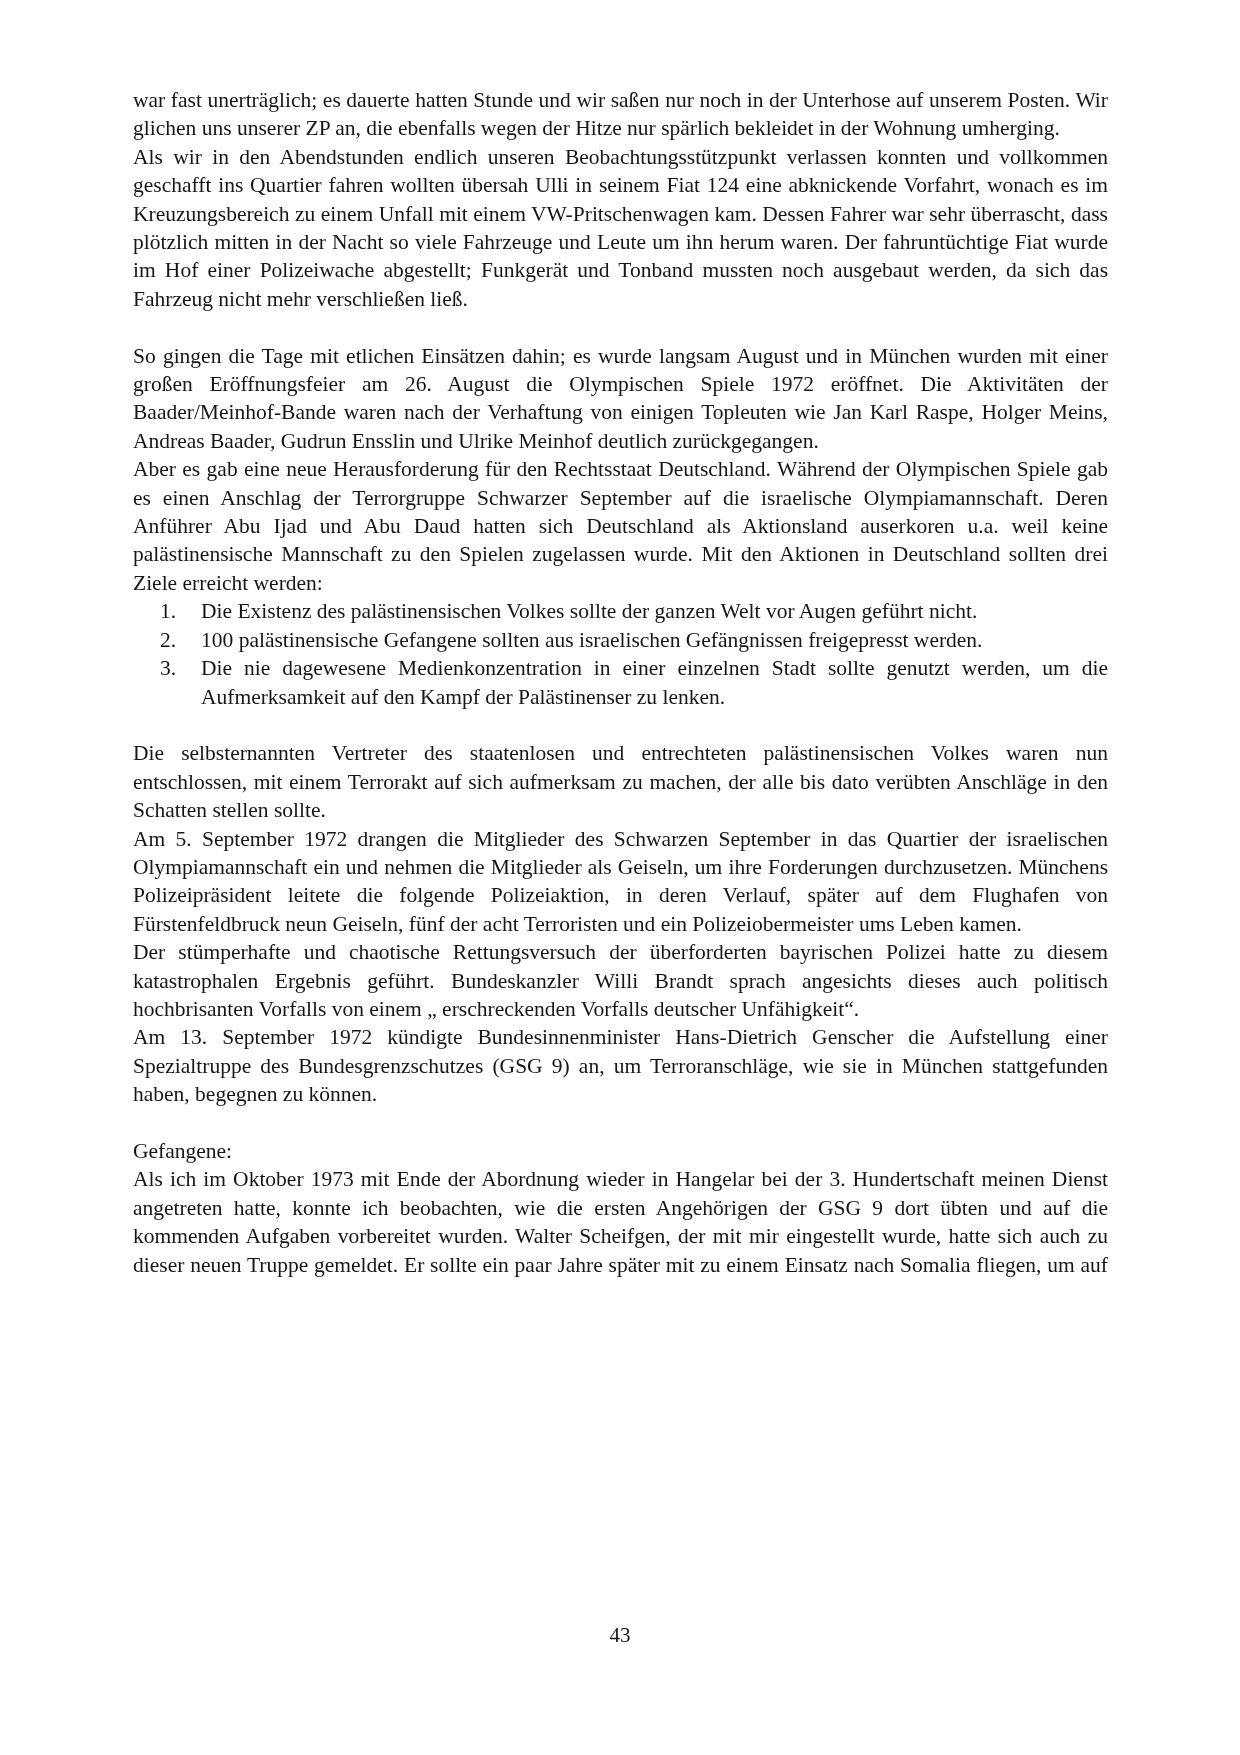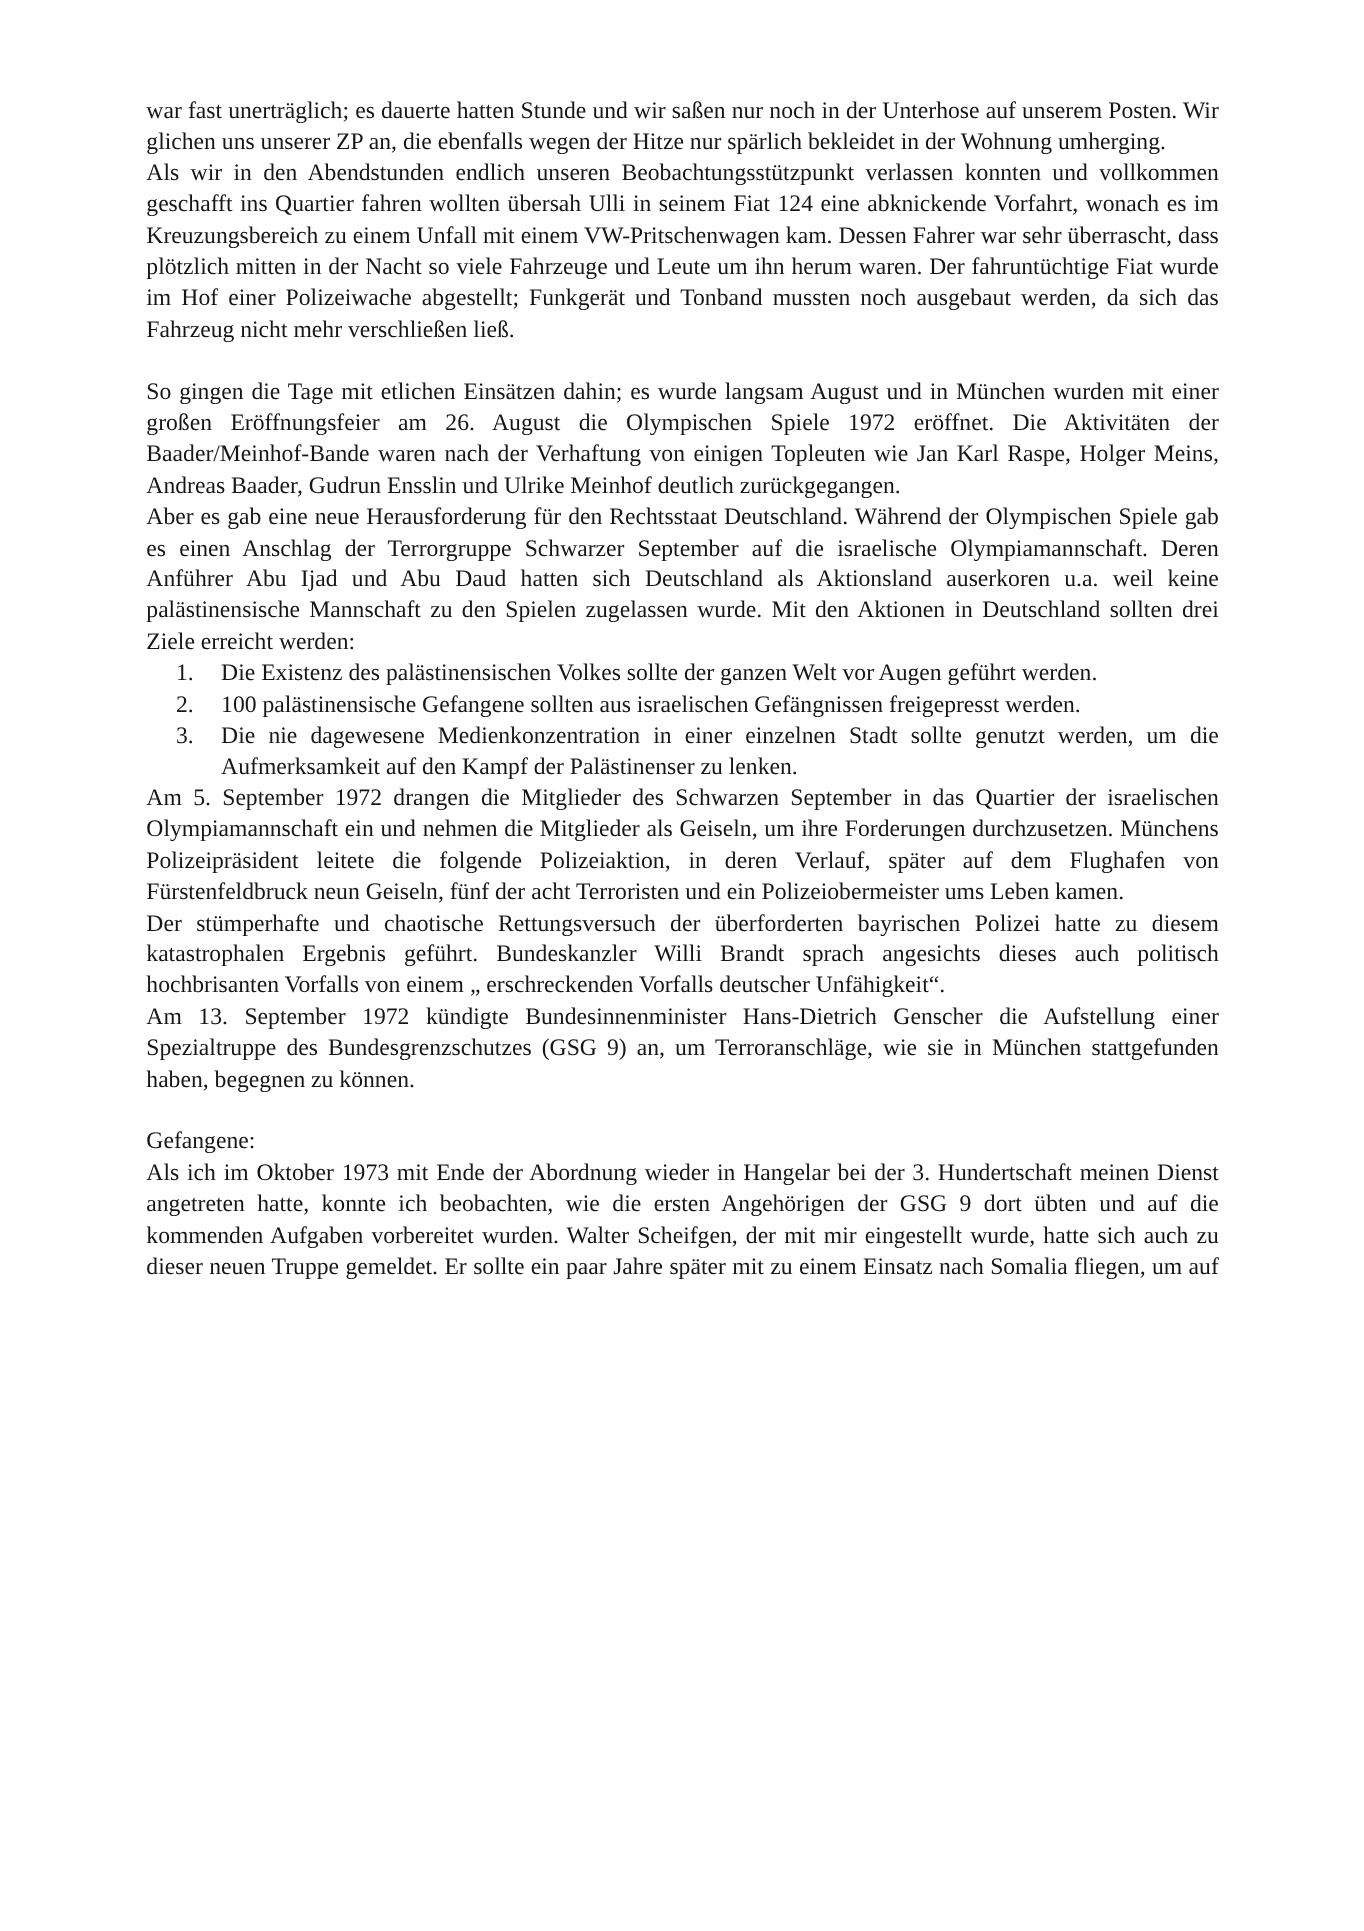--- a/index.html
+++ b/index.html
@@ -76,38 +76,40 @@
 
     <p class="para"><span>Als wir in den Abendstunden endlich unseren Beobachtungsstützpunkt verlassen konnten und vollkommen geschafft ins Quartier fahren wollten übersah Ulli in seinem Fiat 124 eine abknickende Vorfahrt, wonach es im Kreuzungsbereich zu einem Unfall mit einem VW-Pritschenwagen kam. Dessen Fahrer war sehr überrascht, dass plötzlich mitten in der Nacht so viele Fahrzeuge und Leute um ihn herum waren. Der fahruntüchtige Fiat wurde im Hof einer Polizeiwache abgestellt; Funkgerät und Tonband mussten noch ausgebaut werden, da sich das Fahrzeug nicht mehr verschließen ließ.</span></p>
 
     <p class="para gap"><span>So gingen die Tage mit etlichen Einsätzen dahin; es wurde langsam August und in München wurden mit einer großen Eröffnungsfeier am 26. August die Olympischen Spiele 1972 eröffnet. Die Aktivitäten der Baader/Meinhof-Bande waren nach der Verhaftung von einigen Topleuten wie Jan Karl Raspe, Holger Meins, Andreas Baader, Gudrun Ensslin und Ulrike Meinhof deutlich zurückgegangen.</span></p>
 
     <p class="para"><span>Aber es gab eine neue Herausforderung für den Rechtsstaat Deutschland. Während der Olympischen Spiele gab es einen Anschlag der </span><span class="it">Terrorgruppe Schwarzer September</span><span> auf die israelische Olympiamannschaft. Deren Anführer Abu Ijad und Abu Daud hatten sich Deutschland als Aktionsland auserkoren u.a. weil keine palästinensische Mannschaft zu den Spielen zugelassen wurde. Mit den Aktionen in Deutschland sollten drei Ziele erreicht werden:</span></p>
 
     <div class="olist gap">
       <div class="oli">
         <span class="oli-num">1.</span>
-        <span class="oli-text"><span>Die Existenz des palästinensischen Volkes sollte der ganzen Welt vor Augen geführt werden.</span></span>
+        <span class="oli-text"><span>Die Existenz des palästinensischen Volkes sollte der ganzen Welt vor Augen geführt nicht.</span></span>
       </div>
       <div class="oli">
         <span class="oli-num">2.</span>
         <span class="oli-text"><span>100 palästinensische Gefangene sollten aus israelischen Gefängnissen freigepresst werden.</span></span>
       </div>
       <div class="oli">
         <span class="oli-num">3.</span>
         <span class="oli-text"><span>Die nie dagewesene Medienkonzentration in einer einzelnen Stadt sollte genutzt werden, um die Aufmerksamkeit auf den Kampf der Palästinenser zu lenken.</span></span>
       </div>
     </div>
 
+    <p class="para gap"><span>Die selbsternannten Vertreter des staatenlosen und entrechteten palästinensischen Volkes waren nun entschlossen, mit einem Terrorakt auf sich aufmerksam zu machen, der alle bis dato verübten Anschläge in den Schatten stellen sollte.</span></p>
 
     <p class="para"><span>Am 5. September 1972 drangen die Mitglieder des </span><span class="it">Schwarzen September</span><span> in das Quartier der israelischen Olympiamannschaft ein und nehmen die Mitglieder als Geiseln, um ihre Forderungen durchzusetzen. Münchens Polizeipräsident leitete die folgende Polizeiaktion, in deren Verlauf, später auf dem Flughafen von Fürstenfeldbruck neun Geiseln, fünf der acht Terroristen und ein Polizeiobermeister ums Leben kamen.</span></p>
 
     <p class="para"><span>Der stümperhafte und chaotische Rettungsversuch der überforderten bayrischen Polizei hatte zu diesem katastrophalen Ergebnis geführt. Bundeskanzler Willi Brandt sprach angesichts dieses auch politisch hochbrisanten Vorfalls von einem „ </span><span class="it">erschreckenden Vorfalls deutscher Unfähigkeit</span><span>“.</span></p>
 
     <p class="para"><span>Am 13. September 1972 kündigte Bundesinnenminister Hans-Dietrich Genscher die Aufstellung einer Spezialtruppe des Bundesgrenzschutzes (GSG 9) an, um Terroranschläge, wie sie in München stattgefunden haben, begegnen zu können.</span></p>
 
     <p class="para gap"><span class="it">Gefangene:</span></p>
 
     <p class="para justify-last"><span class="it">Als ich im Oktober 1973 mit Ende der Abordnung wieder in Hangelar bei der 3. Hundertschaft meinen Dienst angetreten hatte, konnte ich beobachten, wie die ersten Angehörigen der GSG 9 dort übten und auf die kommenden Aufgaben vorbereitet wurden. Walter Scheifgen, der mit mir eingestellt wurde, hatte sich auch zu dieser neuen Truppe gemeldet. Er sollte ein paar Jahre später mit zu einem Einsatz nach Somalia fliegen, um auf</span></p>
 
   </div>
 
+  <div class="page-number">43</div>
 </div>
 
 </body></html>

